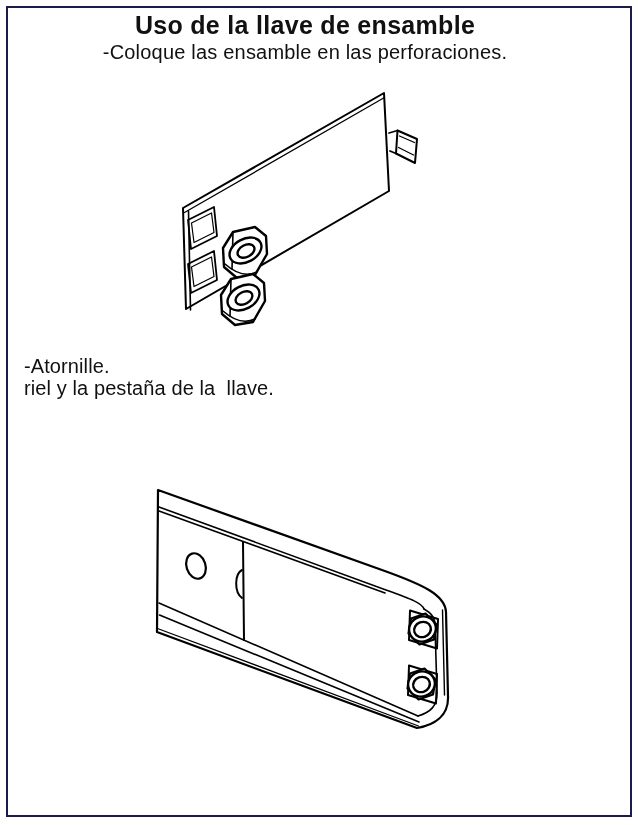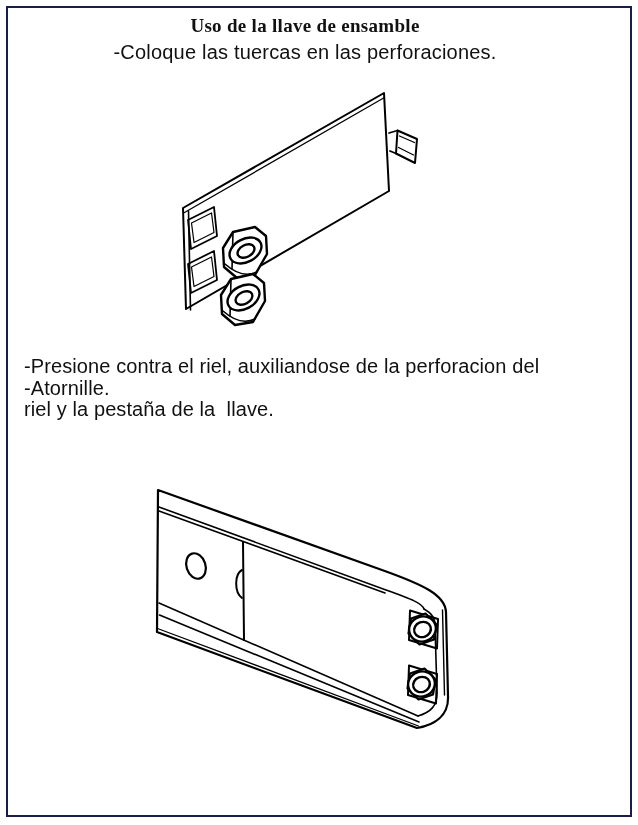--- a/index.html
+++ b/index.html
@@ -8,21 +8,21 @@
 
   .page-border {
     position:absolute; left:6px; top:6px; width:626px; height:811px;
     border:2px solid #1b1b4e; background:transparent; pointer-events:none;
   }
 
   .header {
     position:absolute; left:0px; top:12px; width:610px; text-align:center;
   }
   .title {
-    font-size:19px; font-weight:bold; line-height:27px; letter-spacing:0.3px;font-family:Liberation Serif, serif;
+    font-size:25px; font-weight:bold; line-height:27px; letter-spacing:0.3px;
   }
   .subtitle {
     font-size:20px; font-weight:normal; line-height:27px; letter-spacing:0.2px;
   }
 
   .step2 {
     position:absolute; left:24px; top:356px; width:600px;
     font-size:20px; line-height:21.7px; letter-spacing:0.1px;
   }
   .step2 .line { white-space:pre-wrap; }
@@ -34,21 +34,21 @@
   svg .s { fill:none; stroke:#000; stroke-linecap:round; stroke-linejoin:round; }
   svg .f { fill:#fff; stroke:#000; stroke-linecap:round; stroke-linejoin:round; }
 </style>
 </head>
 <body>
 
 <div class="page-border"></div>
 
 <div class="header">
   <div class="title">Uso de la llave de ensamble</div>
-  <div class="subtitle">-Coloque las tuercas en las perforaciones.</div>
+  <div class="subtitle">-Coloque las ensamble en las perforaciones.</div>
 </div>
 
 <svg class="fig fig1" width="335" height="265" viewBox="0 0 335 265">
   <g>
     <path class="f" stroke-width="2" d="M 33,128 L 234,13 L 239,111 L 36,229 Z"></path>
     <path class="s" stroke-width="1.3" d="M 34.5,132.5 L 234.5,17.5"></path>
     <path class="s" stroke-width="1.6" d="M 38.5,131 L 40.5,230"></path>
   </g>
   <g>
     <path class="s" stroke-width="1.8" d="M 38,140 L 64,127 L 67,156 L 41,169 Z"></path>
@@ -69,21 +69,20 @@
     <path class="f" stroke-width="2.4" d="M 73,168 L 83,152 L 105,147 L 116,156 L 117,174 L 105,195 L 87,198 L 74,187 Z"></path>
     <path class="s" stroke-width="1.6" d="M 83,152 L 82,189"></path>
     <path class="s" stroke-width="1.6" d="M 75,184 Q 92,199 107,192"></path>
     <ellipse class="f" stroke-width="2.4" cx="95.5" cy="170.5" rx="17" ry="11.5" transform="rotate(-28 95.5 170.5)"></ellipse>
     <ellipse class="s" stroke-width="2.4" cx="96" cy="171" rx="9" ry="6" transform="rotate(-28 96 171)"></ellipse>
   </g>
   <use href="#nut1" transform="translate(-2,47)"></use>
 </svg>
 
 <div class="step2">
-  <div class="line">-Presione contra el riel, auxiliandose de la perforacion del</div>
   <div class="line">-Atornille.</div>
   <div class="line">riel y la pestaña de la  llave.</div>
 </div>
 
 <svg class="fig fig2" width="372" height="302" viewBox="0 0 372 302">
   <g>
     <path class="f" stroke-width="2.2" d="M 28,30 L 252,110 C 294,125 315,135 316,152 L 318,236 C 319,256 304,265 287,268 L 27,172 Z"></path>
     <path class="s" stroke-width="1.6" d="M 29,47 L 256,130 C 281,139 292,143 294,149"></path>
     <path class="s" stroke-width="1.6" d="M 29,51 L 255,133"></path>
     <path class="s" stroke-width="1.6" d="M 294,149 C 303,154 305,159 305,166 L 307,233 C 307,246 301,252 288,256"></path>

